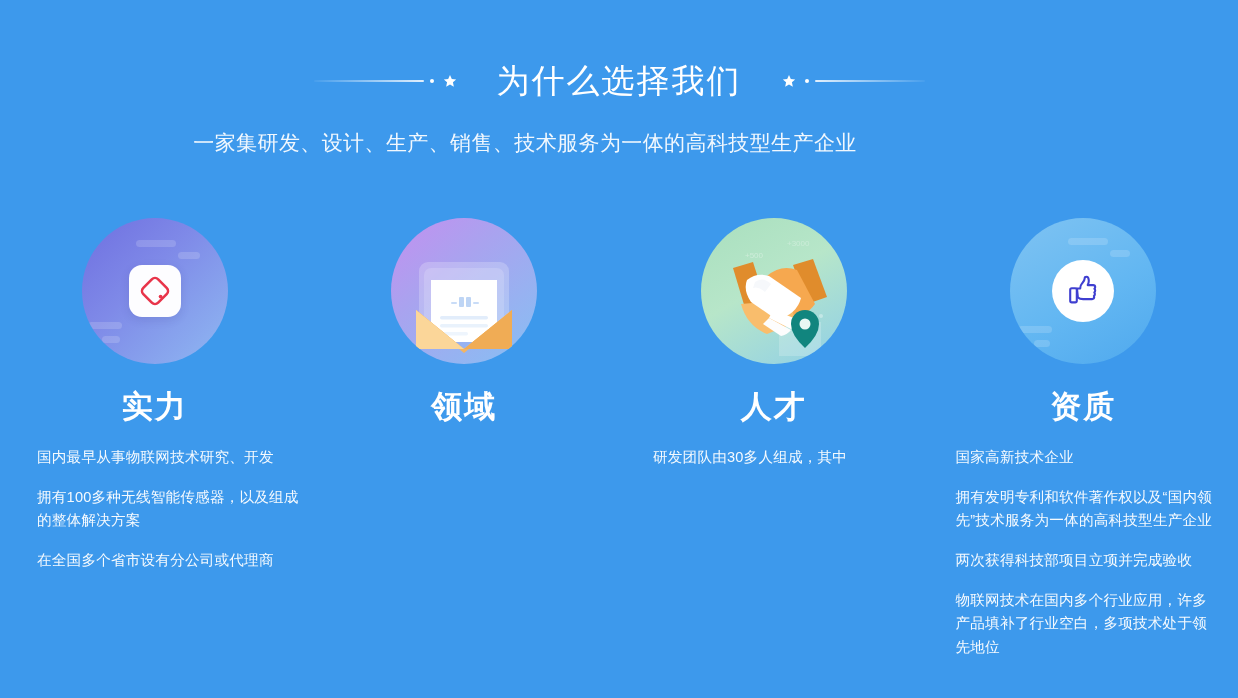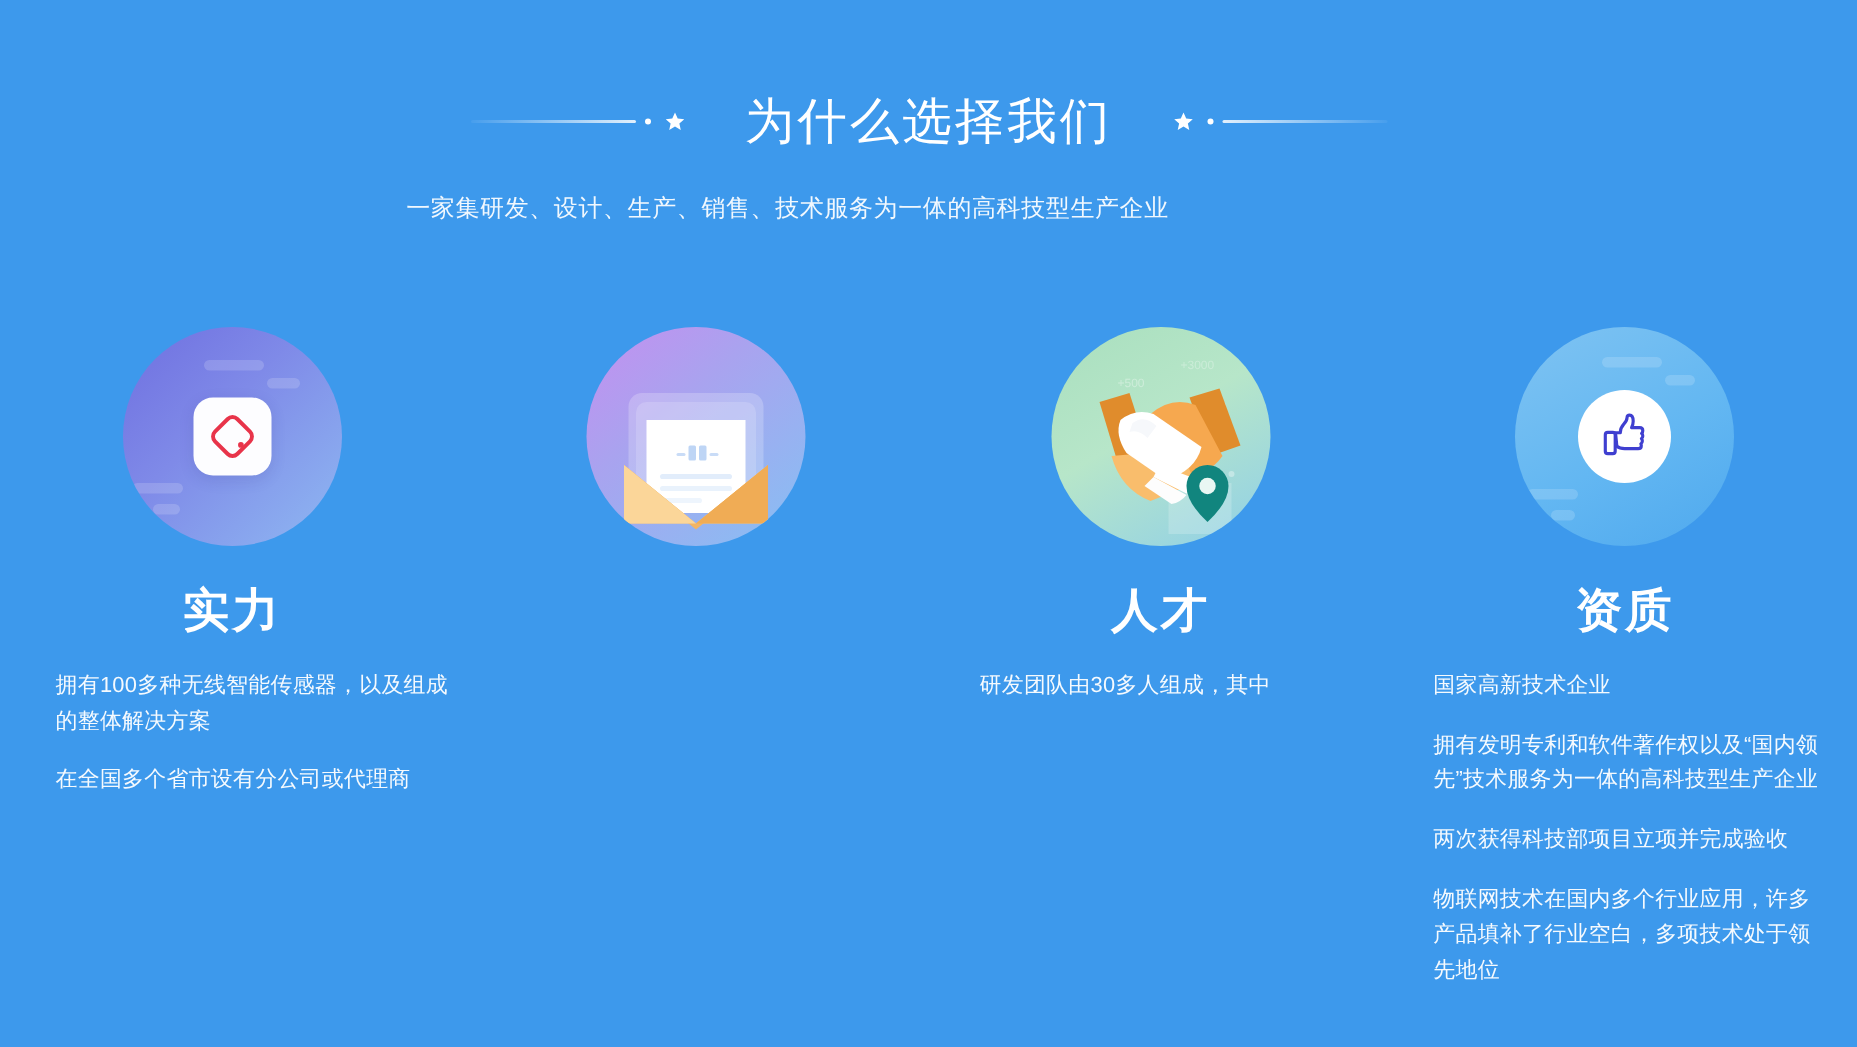--- a/index.html
+++ b/index.html
@@ -29,21 +29,21 @@
   .gap9 { width:9px; }
   .star { width:14px; height:14px; display:block; }
   .page-title {
     font-size:33px; font-weight:400; color:#ffffff;
     letter-spacing:2px; padding:0 26px; white-space:nowrap;
     line-height:1;
   }
   .subtitle {
     position:absolute; left:0; top:129px; width:1050px;
     text-align:center; color:rgba(255,255,255,0.93);
-    font-size:16px; letter-spacing:0.4px; white-space:nowrap;
+    font-size:21px; letter-spacing:0.4px; white-space:nowrap;
   }
 
   
   .cols { position:absolute; left:0; top:196px; width:1238px; display:flex;justify-content:space-between; }
   .col { width:309.5px; position:relative; }
 
   .icon-wrap { height:190px; display:flex; align-items:center; justify-content:center; }
   .circle {
     position:relative; width:146px; height:146px; border-radius:50%;
     overflow:hidden; display:flex; align-items:center; justify-content:center;
@@ -142,20 +142,21 @@
               <g transform="rotate(45 17 17)">
                 <rect x="6.5" y="6.5" width="21" height="21" rx="4.5" ry="4.5" fill="none" stroke="#e8344a" stroke-width="2.6"></rect>
               </g>
               <circle cx="22.6" cy="22.6" r="1.9" fill="#e8344a"></circle>
             </svg>
           </div>
         </div>
       </div>
       <div class="col-title">实力</div>
       <div class="body">
+        <p>国内最早从事物联网技术研究、开发</p>
         <p>拥有100多种无线智能传感器，以及组成的整体解决方案</p>
         <p>在全国多个省市设有分公司或代理商</p>
       </div>
     </div>
 
     <div class="col col2">
       <div class="icon-wrap">
         <div class="circle c2">
           <svg width="146" height="146" viewBox="0 0 146 146">
 
@@ -173,20 +174,21 @@
             <rect x="49" y="106" width="48" height="3.4" rx="1.7" fill="#e9f2fc"></rect>
             <rect x="49" y="114" width="28" height="3.4" rx="1.7" fill="#eef5fd"></rect>
 
             <path d="M25 92 L73 131 L121 92 L121 131 L25 131 Z" fill="#f7c77e"></path>
             <path d="M25 92 L73 131 L121 92 L121 96 L73 135 L25 96 Z" fill="#f3b463"></path>
             <path d="M25 92 L73 131 L25 131 Z" fill="#fbd699"></path>
             <path d="M121 92 L73 131 L121 131 Z" fill="#f0ac55"></path>
           </svg>
         </div>
       </div>
+      <div class="col-title">领域</div>
     </div>
 
     <div class="col col3">
       <div class="icon-wrap">
         <div class="circle c3">
           <svg width="146" height="146" viewBox="0 0 146 146">
 
             <text x="44" y="40" font-size="8" fill="rgba(255,255,255,0.35)" font-family="Liberation Sans, sans-serif">+500</text>
             <text x="86" y="28" font-size="8" fill="rgba(255,255,255,0.3)" font-family="Liberation Sans, sans-serif">+3000</text>
             <circle cx="114" cy="52" r="2" fill="rgba(255,255,255,0.4)"></circle>

